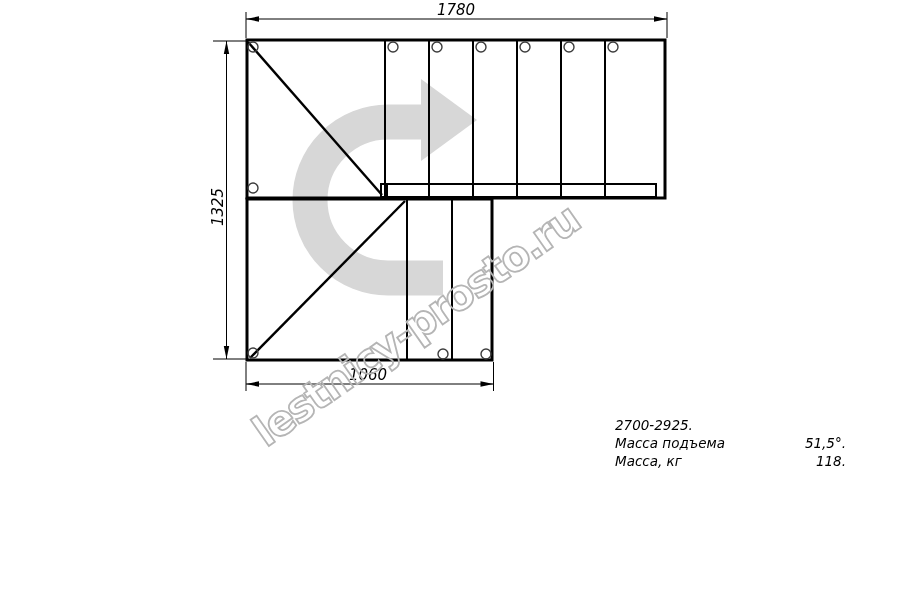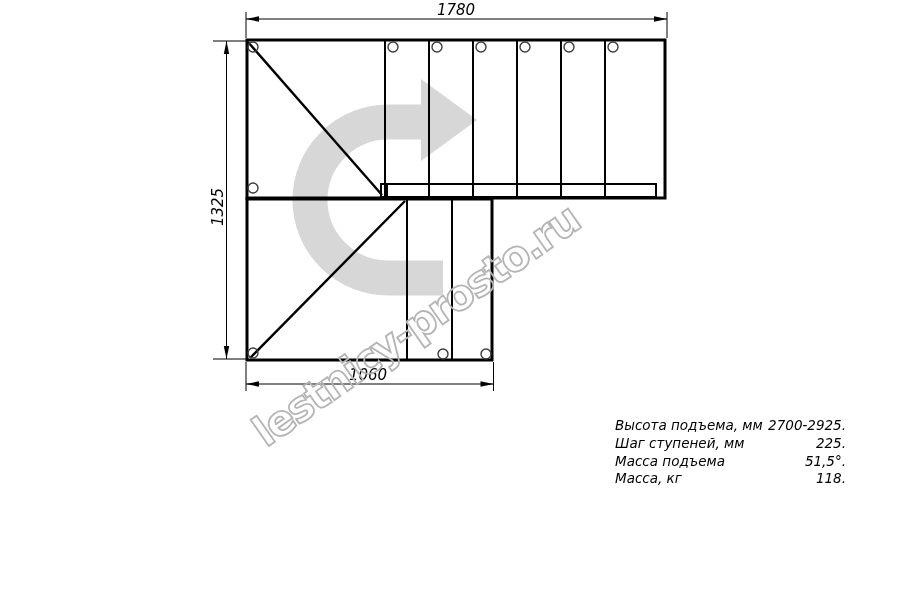--- a/index.html
+++ b/index.html
@@ -132,26 +132,21 @@
       <polygon fill="#000000" points="246,384 259,381.3 259,386.7"></polygon>
       <polygon fill="#000000" points="493.5,384 480.5,381.3 480.5,386.7"></polygon>
       <text class="dim-text" x="368" y="380" text-anchor="middle">1060</text>
     </g>
 
     <text class="watermark-text" transform="translate(266,448) rotate(-35)" fill="none" stroke="#b5b5b5" stroke-width="1.8">lestnicy-prosto.ru</text>
   </svg>
 
   <div class="specs">
     <div class="spec-row">
-      <span class="spec-label">Высота подъема, мм</span>
       <span class="spec-value">2700-2925.</span>
-    </div>
-    <div class="spec-row">
-      <span class="spec-label">Шаг ступеней, мм</span>
-      <span class="spec-value">225.</span>
     </div>
     <div class="spec-row">
       <span class="spec-label">Масса подъема</span>
       <span class="spec-value">51,5°.</span>
     </div>
     <div class="spec-row">
       <span class="spec-label">Масса, кг</span>
       <span class="spec-value">118.</span>
     </div>
   </div>

